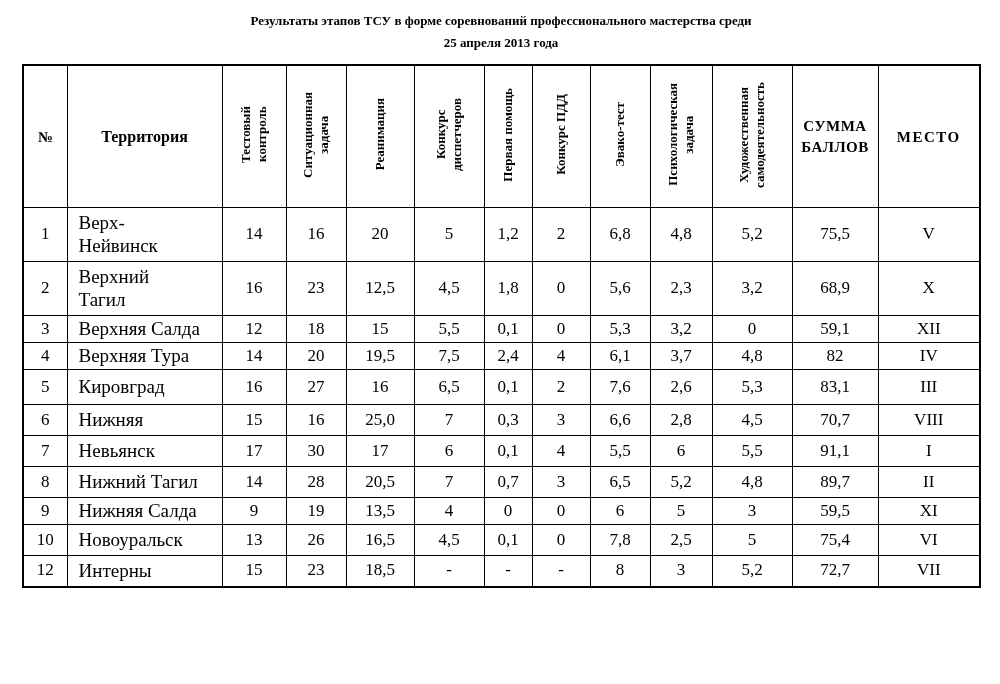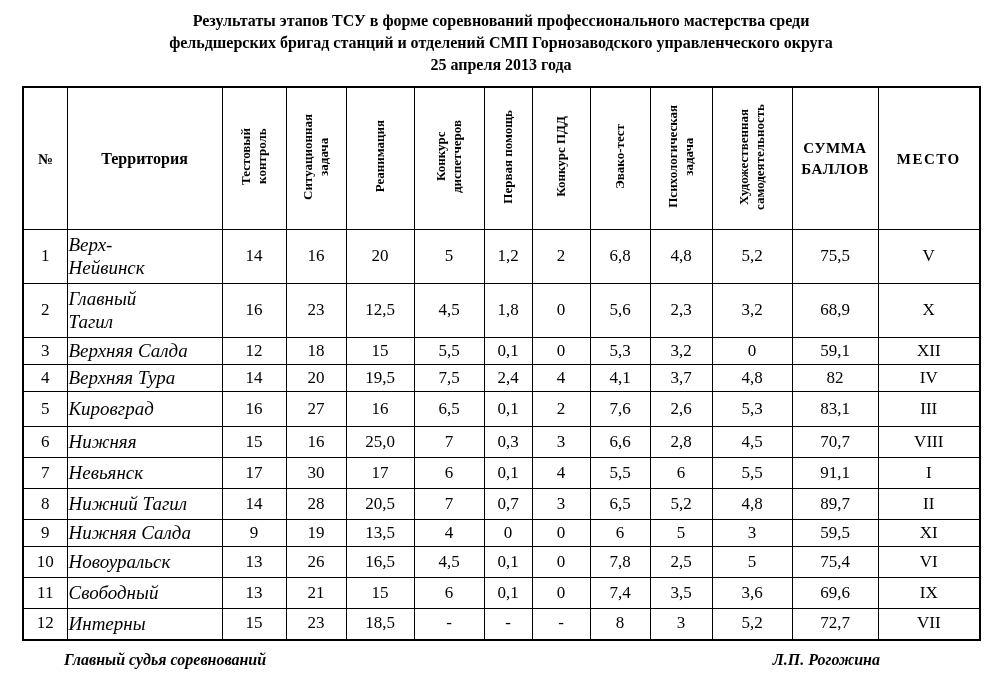--- a/index.html
+++ b/index.html
@@ -14,21 +14,21 @@
     width: 1000px;
     height: 684px;
     background: #ffffff;
     overflow: hidden;
     box-sizing: border-box;
     padding: 8px 20px 0 22px;
   }
   .doc-title {
     text-align: center;
     font-weight: bold;
-    font-size: 16px;
+    font-size: 13px;
     line-height: 22px;
     margin: 2px 0 10px 0;
   }
   table.results {
     border-collapse: collapse;
     table-layout: fixed;
     width: 957px;
     border: 2px solid #000000;
   }
   table.results th,
@@ -72,43 +72,41 @@
   tbody tr:nth-child(5) { height: 35px; }
 
   tbody td {
     text-align: center;
     vertical-align: middle;
     font-size: 17px;
     line-height: 1.1;
   }
   tbody td.territory {
     text-align: left;
-    padding-left: 1px;
+    padding-left: 11px;
     font-size: 19px;
     white-space: pre-line;
     line-height: 1.18;
-    font-style: italic;
   }
   .doc-footer {
     display: flex;
     justify-content: space-between;
     margin: 10px 100px 0 42px;
     font-weight: bold;
     font-style: italic;
     font-size: 16px;
   }
 </style>
 </head>
 <body>
 
 <div class="page">
 
   <div class="doc-title">
     <div>Результаты этапов ТСУ в форме соревнований профессионального мастерства среди</div>
-    <div>фельдшерских бригад станций и отделений СМП Горнозаводского управленческого округа</div>
     <div>25 апреля 2013 года</div>
   </div>
 
   <table class="results">
     <colgroup>
       <col style="width:44px">
       <col style="width:155px">
       <col style="width:64px">
       <col style="width:60px">
       <col style="width:68px">
@@ -156,21 +154,21 @@
           <td>1,2</td>
           <td>2</td>
           <td>6,8</td>
           <td>4,8</td>
           <td>5,2</td>
           <td>75,5</td>
           <td>V</td>
         </tr>
         <tr>
           <td>2</td>
-          <td class="territory">Главный
+          <td class="territory">Верхний
 Тагил</td>
           <td>16</td>
           <td>23</td>
           <td>12,5</td>
           <td>4,5</td>
           <td>1,8</td>
           <td>0</td>
           <td>5,6</td>
           <td>2,3</td>
           <td>3,2</td>
@@ -194,21 +192,21 @@
         </tr>
         <tr>
           <td>4</td>
           <td class="territory">Верхняя Тура</td>
           <td>14</td>
           <td>20</td>
           <td>19,5</td>
           <td>7,5</td>
           <td>2,4</td>
           <td>4</td>
-          <td>4,1</td>
+          <td>6,1</td>
           <td>3,7</td>
           <td>4,8</td>
           <td>82</td>
           <td>IV</td>
         </tr>
         <tr>
           <td>5</td>
           <td class="territory">Кировград</td>
           <td>16</td>
           <td>27</td>
@@ -291,50 +289,31 @@
           <td>4,5</td>
           <td>0,1</td>
           <td>0</td>
           <td>7,8</td>
           <td>2,5</td>
           <td>5</td>
           <td>75,4</td>
           <td>VI</td>
         </tr>
         <tr>
-          <td>11</td>
-          <td class="territory">Свободный</td>
-          <td>13</td>
-          <td>21</td>
-          <td>15</td>
-          <td>6</td>
-          <td>0,1</td>
-          <td>0</td>
-          <td>7,4</td>
-          <td>3,5</td>
-          <td>3,6</td>
-          <td>69,6</td>
-          <td>IX</td>
-        </tr>
-        <tr>
           <td>12</td>
           <td class="territory">Интерны</td>
           <td>15</td>
           <td>23</td>
           <td>18,5</td>
           <td>-</td>
           <td>-</td>
           <td>-</td>
           <td>8</td>
           <td>3</td>
           <td>5,2</td>
           <td>72,7</td>
           <td>VII</td>
         </tr>
       </tbody>
   </table>
 
-  <div class="doc-footer">
-    <span>Главный судья соревнований</span>
-    <span>Л.П. Рогожина</span>
-  </div>
 
 </div>
 
 </body></html>

